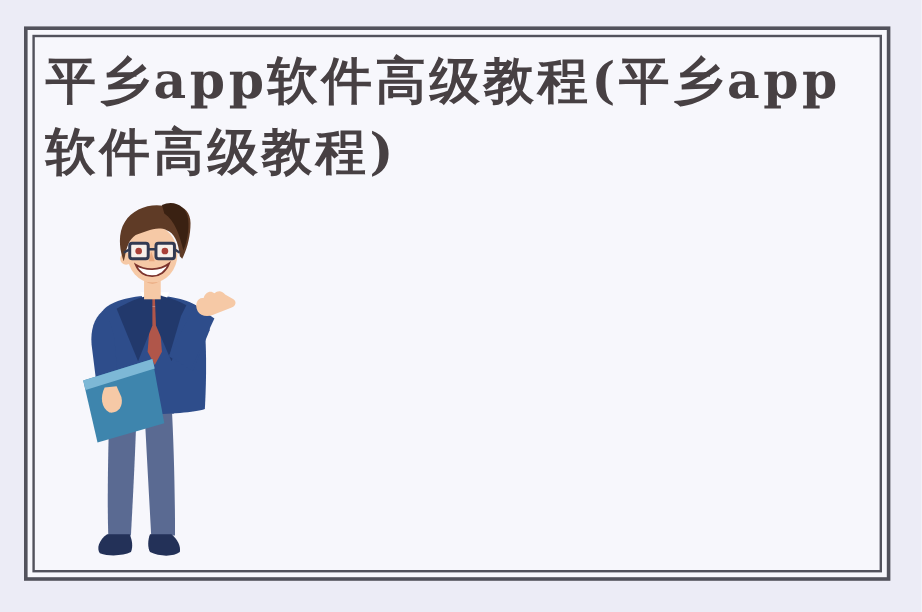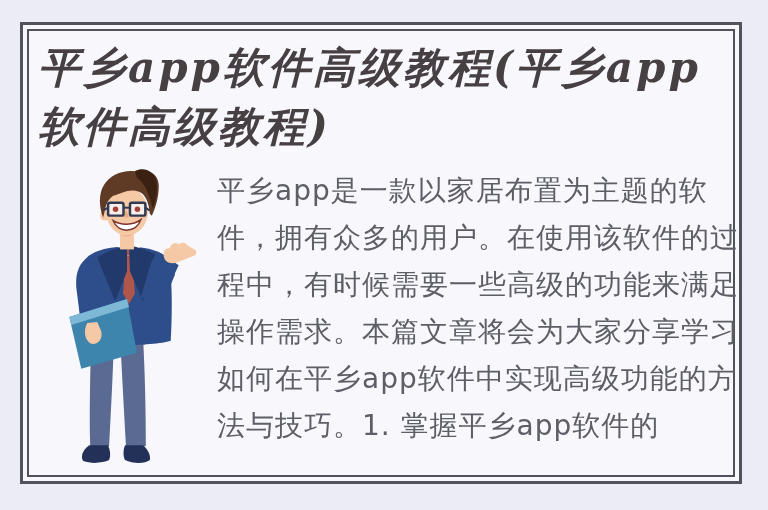--- a/index.html
+++ b/index.html
@@ -21,21 +21,21 @@
     position:absolute;left:20px;top:22px;width:722px;height:462px;
     border:3px solid var(--frame);background:var(--panel_bg);
   }
   .frame-inner{
     position:absolute;left:4px;top:4px;right:4px;bottom:4px;
     border:2px solid var(--frame);
   }
   .title{
     position:absolute;left:38px;top:38px;width:706px;margin:0;
     font-family:"DejaVu Serif","Liberation Serif",serif;
-    font-style:italic;font-weight:700;
+    font-weight:700;
     font-size:42px;line-height:59px;letter-spacing:3px;
     color:var(--title_color);
   }
   .body-text{
     position:absolute;left:217px;top:167px;width:526px;margin:0;
     font-size:28px;line-height:47px;letter-spacing:1px;
     color:var(--body_color);text-align:left;
   }
   .illustration{position:absolute;left:45px;top:156px;width:160px;height:318px}
   .c-suit{fill:var(--suit)} .c-lapel{fill:var(--lapel)} .c-tie{fill:var(--tie)}
@@ -112,15 +112,14 @@
       <rect class="c-lens" x="63" y="47" width="15.5" height="13" rx="2"></rect>
       <rect class="c-lens" x="85" y="47" width="15.5" height="13" rx="2"></rect>
       <path class="c-gline" d="M78.5 52 L85 52"></path>
       <path class="c-gline" d="M63 52 L58 55"></path>
       <path class="c-gline" d="M100.5 52 L105 55"></path>
       <circle class="c-eye" cx="70.5" cy="53.5" r="2.8"></circle>
       <circle class="c-eye" cx="92.5" cy="53.5" r="2.8"></circle>
     </g>
   </svg>
 
-  <p class="body-text">平乡app是一款以家居布置为主题的软件，拥有众多的用户。在使用该软件的过程中，有时候需要一些高级的功能来满足操作需求。本篇文章将会为大家分享学习如何在平乡app软件中实现高级功能的方法与技巧。1. 掌握平乡app软件的</p>
 
 </div>
 
 </body></html>

